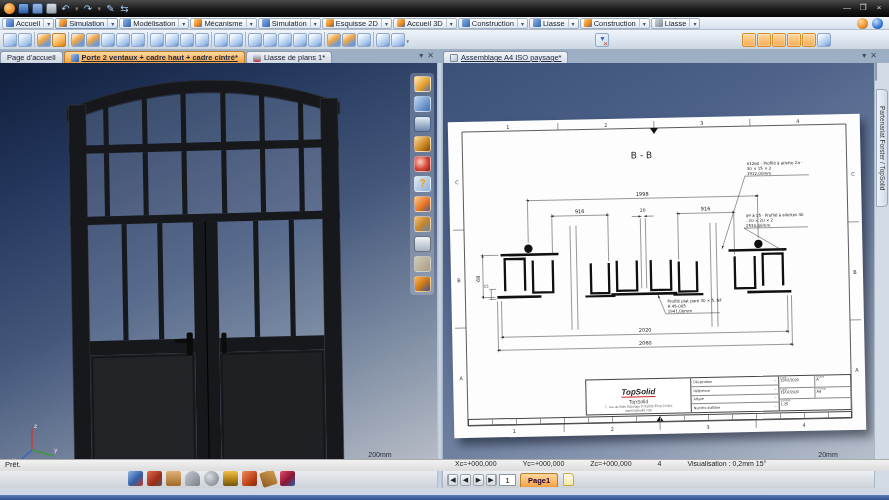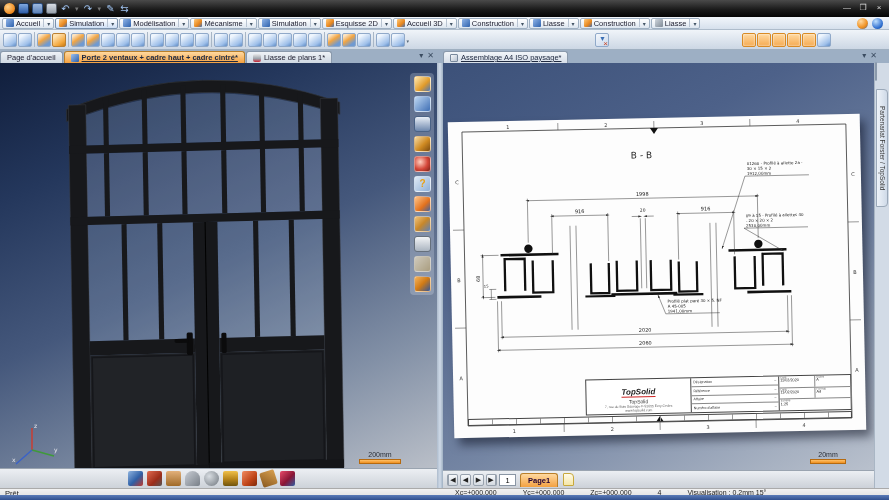--- a/index.html
+++ b/index.html
@@ -162,21 +162,21 @@
   .tb-rrow { flex:1; display:flex; border-bottom:0.5px solid #888; }
   .tb-rrow:last-child { border-bottom:none; }
   .tb-cell { flex:1; border-right:0.5px solid #888; padding:0 1px; overflow:hidden; }
   .tb-cell:last-child { border-right:none; }
   .tb-cell .lab { display:block; font-size:3px; color:#666; line-height:1.1; }
   .tb-cell .val { display:block; font-size:3.8px; color:#222; line-height:1; }
   .tb-strip { position:absolute; left:14px; top:296.5px; width:384px; height:7.5px; border:0.8px solid #444;
     background:repeating-linear-gradient(90deg,transparent 0 23px,#999 23px 24px); }
 
   
-  #statusbar { position:absolute; left:0; top:488px; width:889px; height:12px; background:linear-gradient(#f2f2f2,#dcdcdc); border-top:1px solid #aaa; }
+  #statusbar { position:absolute; left:0; top:459px; width:889px; height:12px; background:linear-gradient(#f2f2f2,#dcdcdc); border-top:1px solid #aaa; }
   #status-ready { position:absolute; left:5px; top:0px; font-size:7.5px; color:#222; }
   #status-right { position:absolute; left:455px; top:0px; display:flex; gap:26px; font-size:7px; color:#222; }
   #status-blue { position:absolute; left:0; top:495px; width:889px; height:5px; background:linear-gradient(#5b7cb8,#31508e); }
 
   text { font-family:"DejaVu Sans",sans-serif; }
 </style>
 </head>
 <body>
 
 <div id="app">

